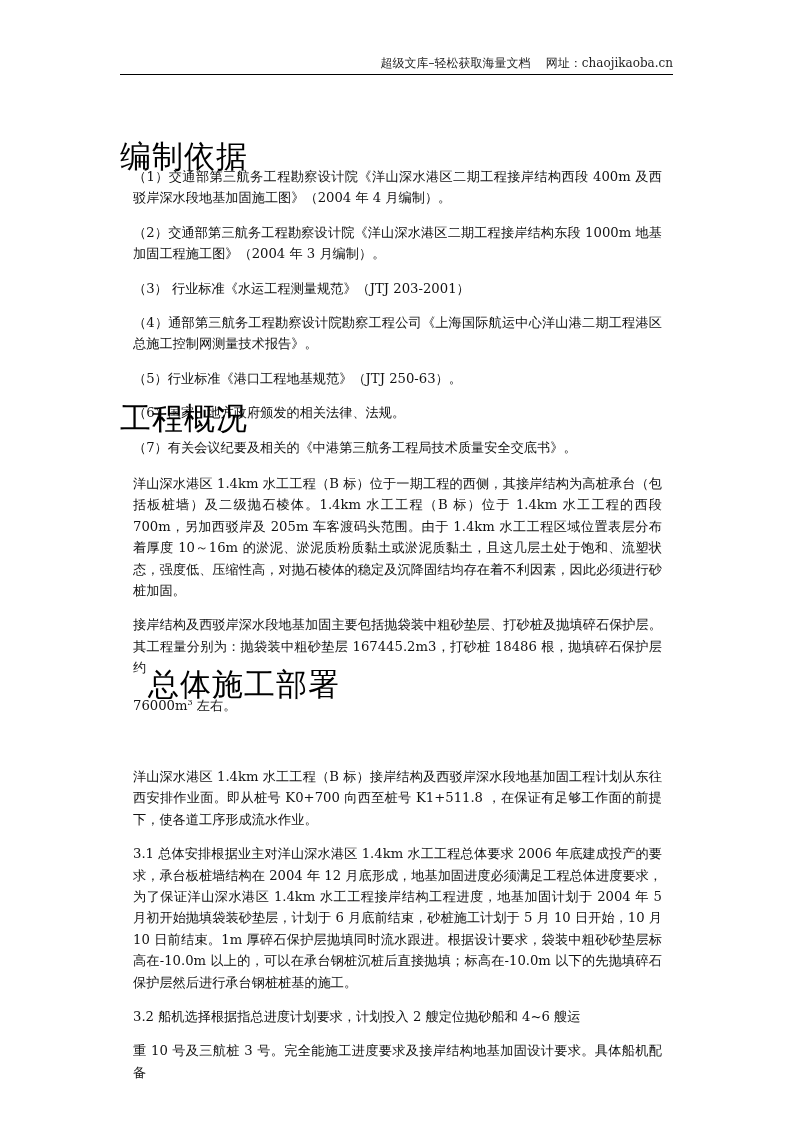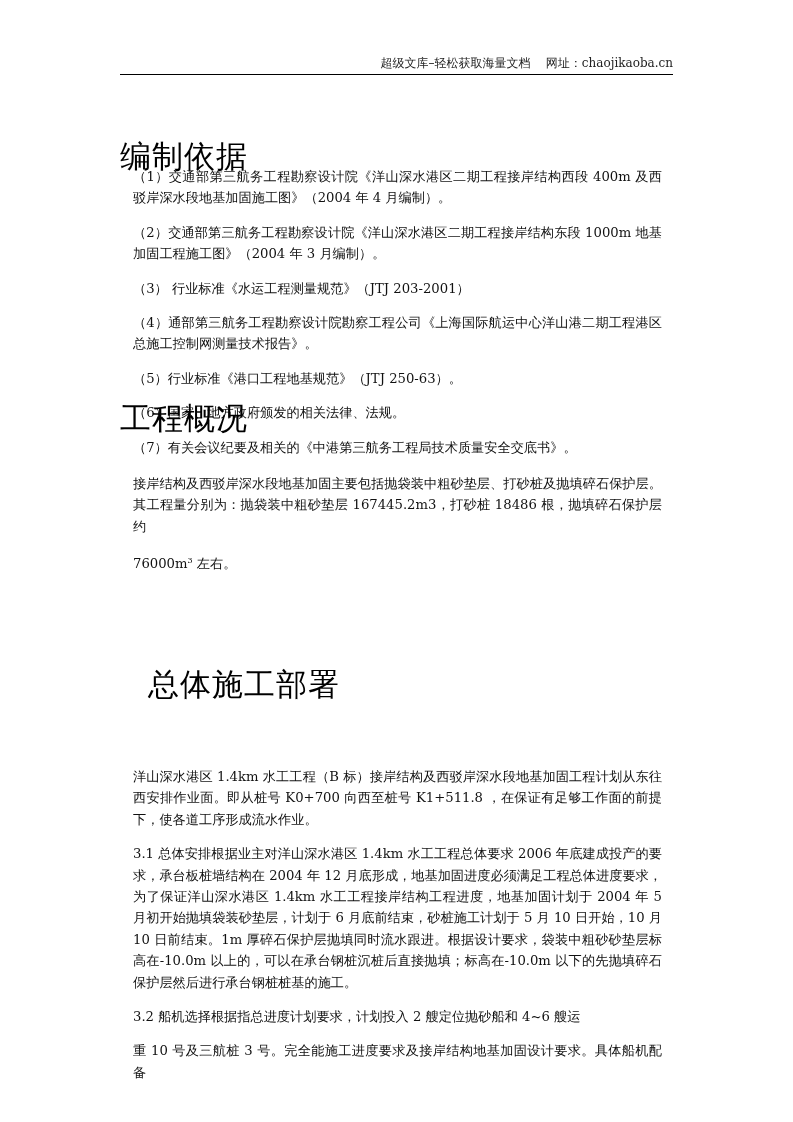--- a/index.html
+++ b/index.html
@@ -29,20 +29,21 @@
   <p>（2）交通部第三航务工程勘察设计院《洋山深水港区二期工程接岸结构东段 1000m 地基加固工程施工图》（2004 年 3 月编制）。</p>
   <p>（3） 行业标准《水运工程测量规范》（JTJ 203-2001）</p>
   <p>（4）通部第三航务工程勘察设计院勘察工程公司《上海国际航运中心洋山港二期工程港区总施工控制网测量技术报告》。</p>
   <p>（5）行业标准《港口工程地基规范》（JTJ 250-63）。</p>
   <p>（6）国家、地方政府颁发的相关法律、法规。</p>
   <p>（7）有关会议纪要及相关的《中港第三航务工程局技术质量安全交底书》。</p>
 </div>
 
 <h1 class="h1" style="top:398px;">工程概况</h1>
 <div class="para" style="top:460px;">
+  <p>洋山深水港区 1.4km 水工工程（B 标）位于一期工程的西侧，其接岸结构为高桩承台（包括板桩墙）及二级抛石棱体。1.4km 水工工程（B 标）位于 1.4km 水工工程的西段 700m，另加西驳岸及 205m 车客渡码头范围。由于 1.4km 水工工程区域位置表层分布着厚度 10～16m 的淤泥、淤泥质粉质黏土或淤泥质黏土，且这几层土处于饱和、流塑状态，强度低、压缩性高，对抛石棱体的稳定及沉降固结均存在着不利因素，因此必须进行砂桩加固。</p>
   <p>接岸结构及西驳岸深水段地基加固主要包括抛袋装中粗砂垫层、打砂桩及抛填碎石保护层。其工程量分别为：抛袋装中粗砂垫层 167445.2m3，打砂桩 18486 根，抛填碎石保护层约</p>
   <p><span>76000m</span><sup>3</sup> <span>左右。</span></p>
 </div>
 
 <h1 class="h1" style="top:664px;margin-left:28px;">总体施工部署</h1>
 <div class="para" style="top:753px;">
   <p>洋山深水港区 1.4km 水工工程（B 标）接岸结构及西驳岸深水段地基加固工程计划从东往西安排作业面。即从桩号 K0+700 向西至桩号 K1+511.8 ，在保证有足够工作面的前提下，使各道工序形成流水作业。</p>
   <p>3.1 总体安排根据业主对洋山深水港区 1.4km 水工工程总体要求 2006 年底建成投产的要求，承台板桩墙结构在 2004 年 12 月底形成，地基加固进度必须满足工程总体进度要求，为了保证洋山深水港区 1.4km 水工工程接岸结构工程进度，地基加固计划于 2004 年 5 月初开始抛填袋装砂垫层，计划于 6 月底前结束，砂桩施工计划于 5 月 10 日开始，10 月 10 日前结束。1m 厚碎石保护层抛填同时流水跟进。根据设计要求，袋装中粗砂砂垫层标高在-10.0m 以上的，可以在承台钢桩沉桩后直接抛填；标高在-10.0m 以下的先抛填碎石保护层然后进行承台钢桩桩基的施工。</p>
   <p>3.2 船机选择根据指总进度计划要求，计划投入 2 艘定位抛砂船和 4~6 艘运</p>
   <p>重 10 号及三航桩 3 号。完全能施工进度要求及接岸结构地基加固设计要求。具体船机配备</p>

